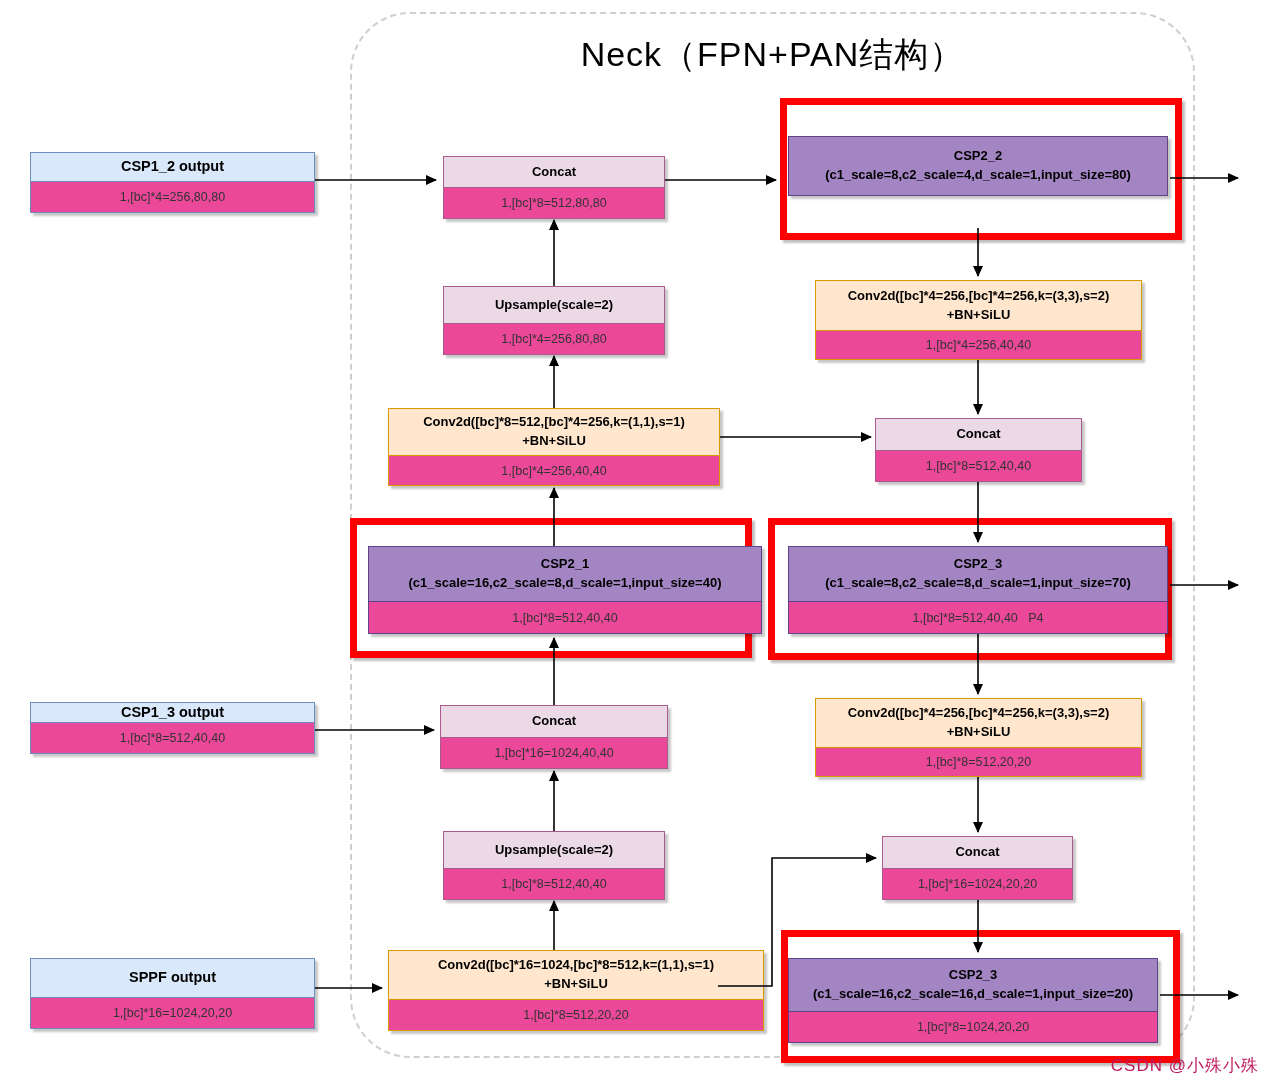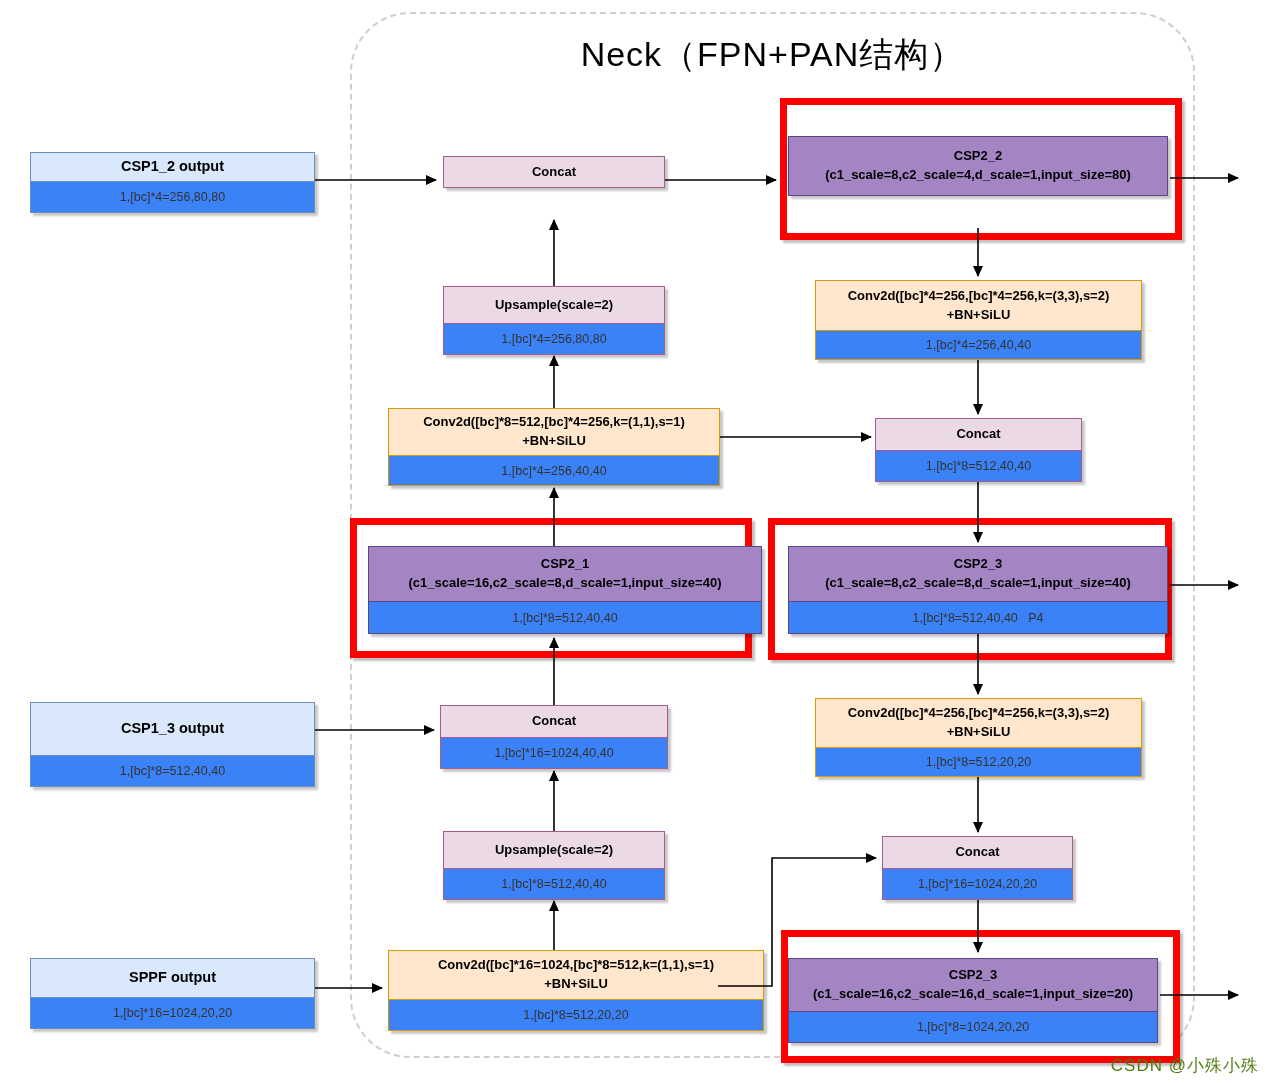--- a/index.html
+++ b/index.html
@@ -21,66 +21,67 @@
     border:1px solid var(--bc);box-shadow:3px 3px 2px rgba(0,0,0,0.22);
     z-index:2;
   }
   .node .hd{
     display:flex;flex-direction:column;justify-content:center;align-items:center;
     background:var(--fill);font-weight:bold;font-size:13px;color:#000;
     text-align:center;line-height:1.45;padding:0 8px;
   }
   .node .sub{
     display:flex;justify-content:center;align-items:center;
-    background:#3b82f6;border-top:1px solid var(--bc);
+    background:#ec4899;border-top:1px solid var(--bc);
     font-size:12.5px;color:#333;text-align:center;white-space:pre;
   }
   .blue  {--bc:#6c8ebf;--fill:#dae8fc;}
   .pink  {--bc:#aa5b8d;--fill:#ecd9e6;}
   .orange{--bc:#d79b00;--fill:#ffe6cc;}
   .purple{--bc:#5d4488;--fill:#a285c2;}
   .blue .hd{font-size:14.5px;}
   .redwrap{
     position:absolute;box-sizing:border-box;border:7px solid #fd0000;
     background:#ffffff;box-shadow:3px 3px 2px rgba(0,0,0,0.25);z-index:1;
   }
   svg.wires{position:absolute;left:0;top:0;z-index:3;pointer-events:none;}
   .watermark{
     position:absolute;right:6px;bottom:6px;z-index:4;
-    font-size:17px;color:#4d7c0f;letter-spacing:1px;
+    font-size:17px;color:#be185d;letter-spacing:1px;
   }
 </style>
 </head>
 <body>
 
 <div class="canvas">
 
   <div class="frame"></div>
   <div class="title">Neck（FPN+PAN结构）</div>
 
   <div class="redwrap" style="left:780px;top:98px;width:402px;height:142px"></div>
   <div class="redwrap" style="left:350px;top:518px;width:402px;height:140px"></div>
   <div class="redwrap" style="left:768px;top:518px;width:404px;height:142px"></div>
   <div class="redwrap" style="left:781px;top:930px;width:399px;height:133px"></div>
 
   <div class="node blue" style="left:30px;top:152px;width:285px">
     <div class="hd" style="height:28px">CSP1_2 output</div>
     <div class="sub" style="height:30px">1,[bc]*4=256,80,80</div>
   </div>
   <div class="node blue" style="left:30px;top:702px;width:285px">
-    <div class="hd" style="height:52px">CSP1_3 output</div>
+    <div class="hd" style="height:19px">CSP1_3 output</div>
     <div class="sub" style="height:30px">1,[bc]*8=512,40,40</div>
   </div>
   <div class="node blue" style="left:30px;top:958px;width:285px">
     <div class="hd" style="height:38px">SPPF output</div>
     <div class="sub" style="height:30px">1,[bc]*16=1024,20,20</div>
   </div>
 
   <div class="node pink" style="left:443px;top:156px;width:222px">
     <div class="hd" style="height:30px">Concat</div>
+    <div class="sub" style="height:30px">1,[bc]*8=512,80,80</div>
   </div>
   <div class="node pink" style="left:443px;top:286px;width:222px">
     <div class="hd" style="height:36px">Upsample(scale=2)</div>
     <div class="sub" style="height:30px">1,[bc]*4=256,80,80</div>
   </div>
   <div class="node orange" style="left:388px;top:408px;width:332px">
     <div class="hd" style="height:46px">
       <span>Conv2d([bc]*8=512,[bc]*4=256,k=(1,1),s=1)</span>
       <span>+BN+SiLU</span>
     </div>
@@ -122,21 +123,21 @@
     </div>
     <div class="sub" style="height:28px">1,[bc]*4=256,40,40</div>
   </div>
   <div class="node pink" style="left:875px;top:418px;width:207px">
     <div class="hd" style="height:31px">Concat</div>
     <div class="sub" style="height:30px">1,[bc]*8=512,40,40</div>
   </div>
   <div class="node purple" style="left:788px;top:546px;width:380px">
     <div class="hd" style="height:54px">
       <span>CSP2_3</span>
-      <span>(c1_scale=8,c2_scale=8,d_scale=1,input_size=40)</span>
+      <span>(c1_scale=8,c2_scale=8,d_scale=1,input_size=70)</span>
     </div>
     <div class="sub" style="height:31px">1,[bc]*8=512,40,40   P4</div>
   </div>
   <div class="node orange" style="left:815px;top:698px;width:327px">
     <div class="hd" style="height:48px">
       <span>Conv2d([bc]*4=256,[bc]*4=256,k=(3,3),s=2)</span>
       <span>+BN+SiLU</span>
     </div>
     <div class="sub" style="height:28px">1,[bc]*8=512,20,20</div>
   </div>

